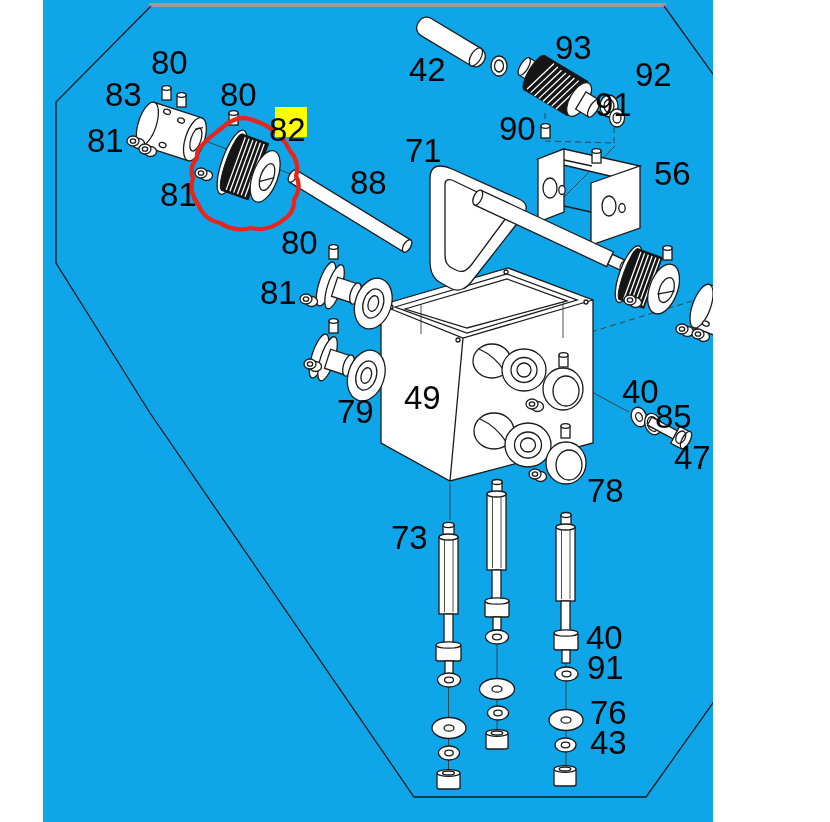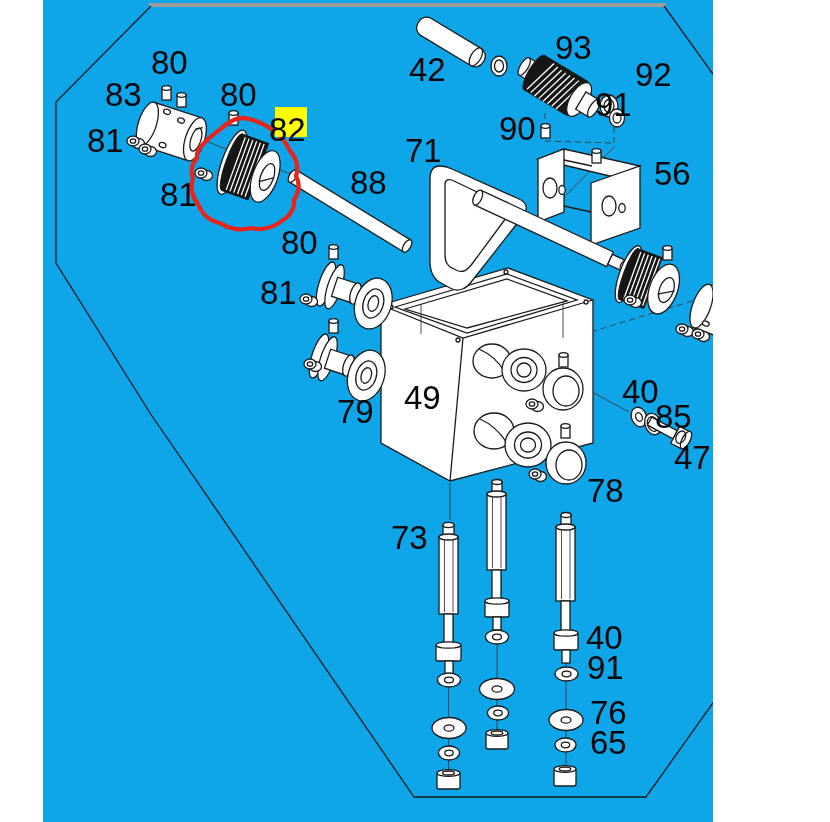--- a/index.html
+++ b/index.html
@@ -414,15 +414,15 @@
 <div class="lbl" style="left:294px;top:395px">79</div>
 <div class="lbl" style="left:361px;top:381px">49</div>
 <div class="lbl" style="left:544px;top:474px">78</div>
 <div class="lbl" style="left:579px;top:375px">40</div>
 <div class="lbl" style="left:612px;top:400px">85</div>
 <div class="lbl" style="left:631px;top:441px">47</div>
 <div class="lbl" style="left:348px;top:521px">73</div>
 <div class="lbl" style="left:543px;top:621px">40</div>
 <div class="lbl" style="left:544px;top:651px">91</div>
 <div class="lbl" style="left:547px;top:696px">76</div>
-<div class="lbl" style="left:547px;top:726px">65</div>
+<div class="lbl" style="left:547px;top:726px">43</div>
 
 </div>
 
 </body></html>

